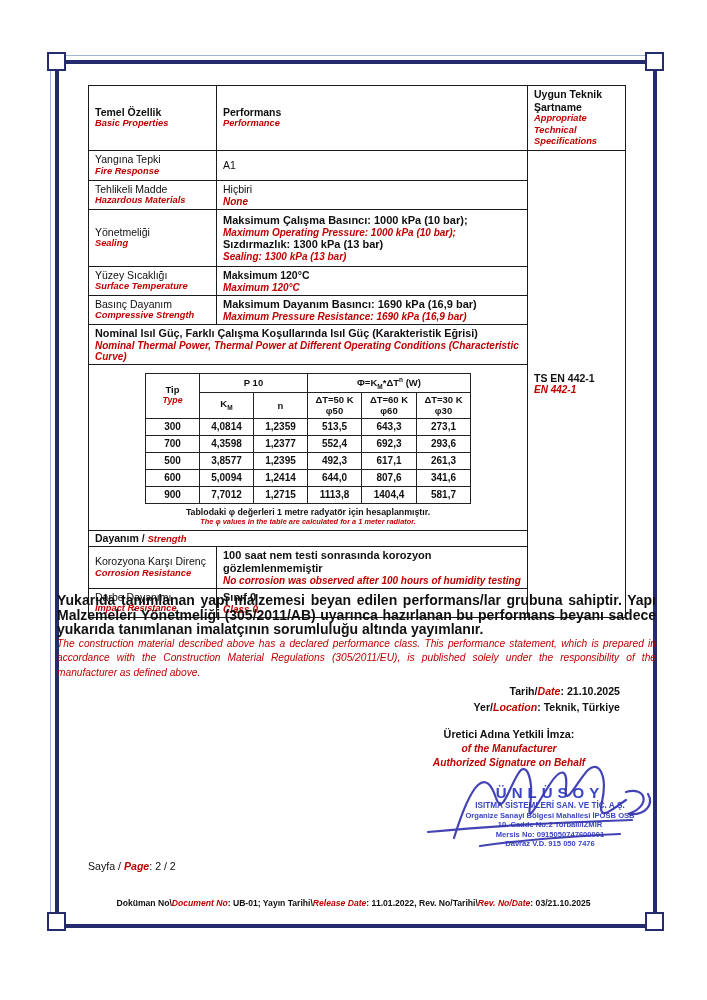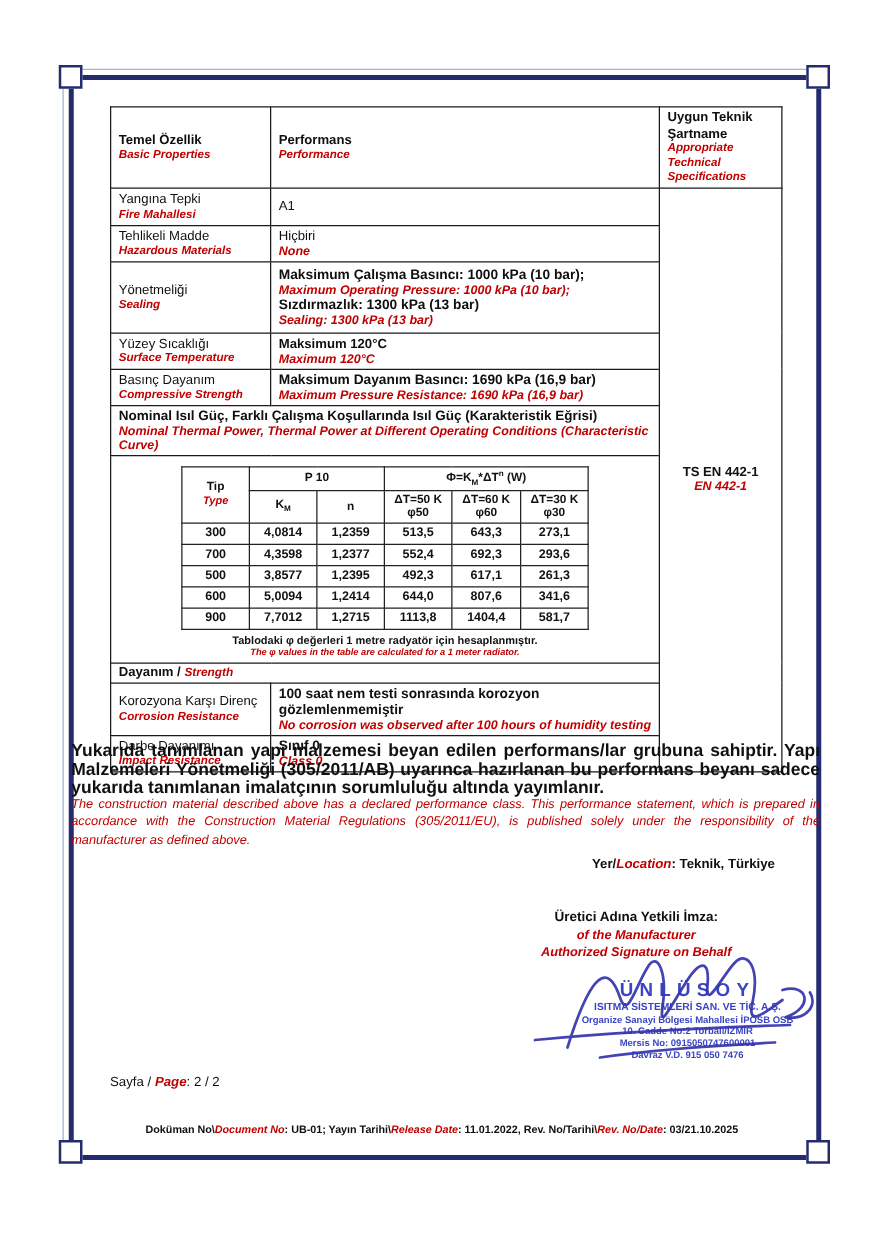--- a/index.html
+++ b/index.html
@@ -17,21 +17,21 @@
   
   table{border-collapse:collapse;table-layout:fixed;}
   .main{position:absolute;left:88px;top:85px;width:537px;}
   .main td{border:1.2px solid #1b1b1b;padding:2px 6px;vertical-align:middle;overflow:hidden;}
   .lt{font-size:10.5px;line-height:12.5px;color:#0f0f0f;}
   .b{font-weight:bold;}
   .le{font-size:9.3px;line-height:11.5px;color:#c00000;font-style:italic;font-weight:600;}
   .vt{font-size:11px;line-height:13px;font-weight:bold;color:#0f0f0f;}
   .vtn{font-size:10.5px;line-height:13px;color:#0f0f0f;}
   .ve{font-size:10px;line-height:11px;color:#c00000;font-style:italic;font-weight:600;}
-  .refcell{text-align:center;font-size:10.5px;font-weight:bold;}
+  .refcell{font-size:10.5px;font-weight:bold;}
 
   
   .power{width:325px;margin:8px auto 3px auto;}
   .power td{border:1px solid #222;padding:0 1px;text-align:center;vertical-align:middle;}
   .phd{font-size:9.5px;font-weight:bold;line-height:11px;}
   .pdt{font-size:10px;height:16px;font-weight:600;}
   .power sub,.power sup{font-size:6.5px;}
   .fn-tr{text-align:center;font-size:8.8px;font-weight:bold;margin-top:2px;}
   .fn-en{text-align:center;font-size:7.4px;color:#c00000;font-style:italic;font-weight:600;}
 
@@ -89,21 +89,21 @@
         <div class="le">Performance</div>
       </td>
       <td style="vertical-align:top">
         <div class="lt b">Uygun Teknik Şartname</div>
         <div class="le">Appropriate Technical Specifications</div>
       </td>
     </tr>
     <tr style="height:30px">
       <td>
         <div class="lt">Yangına Tepki</div>
-        <div class="le">Fire Mahallesi</div>
+        <div class="le">Fire Response</div>
       </td>
       <td>
         <div class="vtn">A1</div>
       </td>
       <td rowspan="10" class="refcell">
         <div>TS EN 442-1</div>
         <div class="le" style="font-size:10px">EN 442-1</div>
       </td>
     </tr>
     <tr style="height:29px">
@@ -271,20 +271,23 @@
     </tr>
   </tbody>
     </table>
 
   <div class="para">
     <div class="para-tr">Yukarıda tanımlanan yapı malzemesi beyan edilen performans/lar grubuna sahiptir. Yapı Malzemeleri Yönetmeliği (305/2011/AB) uyarınca hazırlanan bu performans beyanı sadece yukarıda tanımlanan imalatçının sorumluluğu altında yayımlanır.</div>
     <div class="para-en">The construction material described above has a declared performance class. This performance statement, which is prepared in accordance with the Construction Material Regulations (305/2011/EU), is published solely under the responsibility of the manufacturer as defined above.</div>
   </div>
 
   <div class="dateblock">
+    <div>
+      <span>Tarih/</span><span class="red">Date</span><span>: 21.10.2025</span>
+    </div>
     <div>
       <span>Yer/</span><span class="red">Location</span><span>: Teknik, Türkiye</span>
     </div>
   </div>
 
   <div class="authblock">
     <div class="auth-tr">Üretici Adına Yetkili İmza:</div>
     <div class="auth-en">of the Manufacturer</div>
     <div class="auth-en">Authorized Signature on Behalf</div>
   </div>

